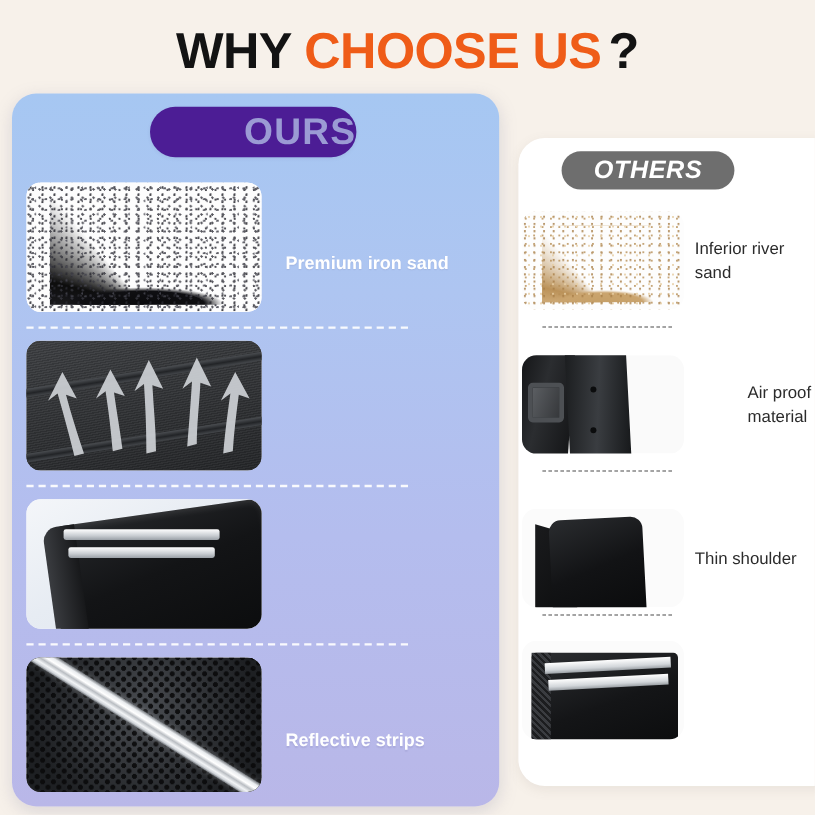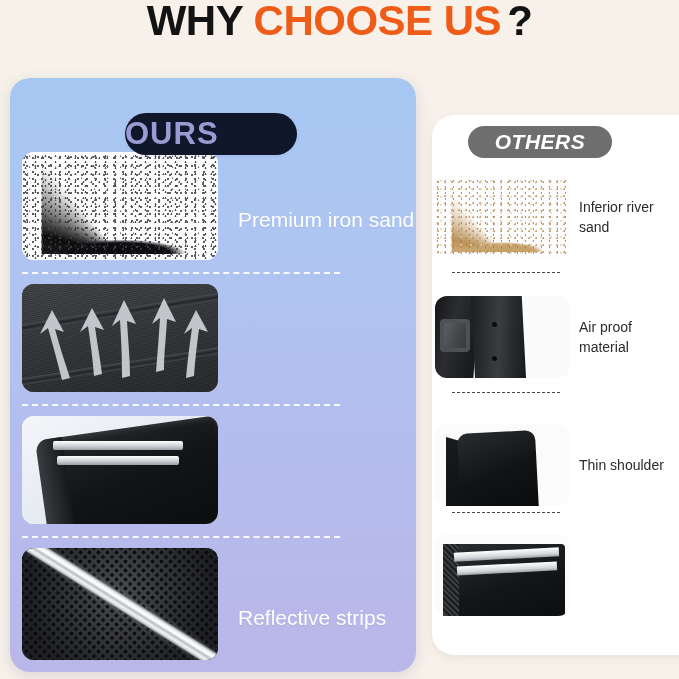--- a/index.html
+++ b/index.html
@@ -13,21 +13,21 @@
     position: relative;
   }
 
   
   .title-bar {
     position: absolute;
     top: 0; left: 0;
     width: 679px;
     height: 64px;
     display: flex;
-    align-items: flex-start;
+    align-items: flex-end;
     justify-content: center;
     white-space: nowrap;
   }
   .title-text {
     font-size: 42px;
     font-weight: bold;
     letter-spacing: -0.5px;
     line-height: 1;
   }
   .t-black { color: #131313; }
@@ -78,28 +78,27 @@
     background: linear-gradient(to bottom, #a6c7f2 0%, #aec5f1 28%, #b4bdee 62%, #b9b7e8 100%);
     box-shadow: 0 4px 14px rgba(120,120,150,0.22);
   }
 
   .ours-badge {
     position: absolute;
     left: 125px;
     top: 89px;
     width: 172px;
     height: 42px;
-    background: #0f172a;
+    background: #4c1d95;
     border-radius: 21px;
     display: flex;
     align-items: center;
-    justify-content: flex-start;
+    justify-content: flex-end;
     z-index: 4;
     box-shadow: 0 1px 3px rgba(90,90,130,0.12);
-    margin-top: 24px;
   }
   .ours-badge span {
     color: #9b9bd4;
     font-size: 31px;
     font-weight: bold;
     letter-spacing: 1px;
   }
 
   
   .ours-row {
@@ -114,22 +113,22 @@
     height: 108px;
     margin-left: 12px;
     border-radius: 12px;
     overflow: hidden;
     background: #ffffff;
     position: relative;
     flex: 0 0 auto;
   }
   .ours-label {
     color: #ffffff;
-    font-size: 21px;
-    font-weight: normal;
+    font-size: 15px;
+    font-weight: bold;
     margin-left: 20px;
     line-height: 1.25;
     text-shadow: 0 1px 1px rgba(110,110,160,0.18);
     margin-top: 29px;
   }
 
   .ours-sep {
     position: absolute;
     left: 22px;
     width: 318px;
@@ -430,21 +429,21 @@
   <div class="others-thumb">
     <div class="art art-riversand">
       <div class="pile"></div>
         <div class="grain"></div>
     </div>
   </div>
   <div class="others-label">Inferior river sand</div>
 </div>
 <div class="others-sep" style="top:272px;"></div>
 
-<div class="others-row" style="top:296px;">
+<div class="others-row" style="top:296px;gap:44px;">
   <div class="others-thumb">
     <div class="art art-airproof">
       <div class="strapA"></div>
         <div class="strapB"></div>
       <div class="buckle"></div>
         <div class="quilt"></div>
     </div>
   </div>
   <div class="others-label">Air proof material</div>
 </div>

